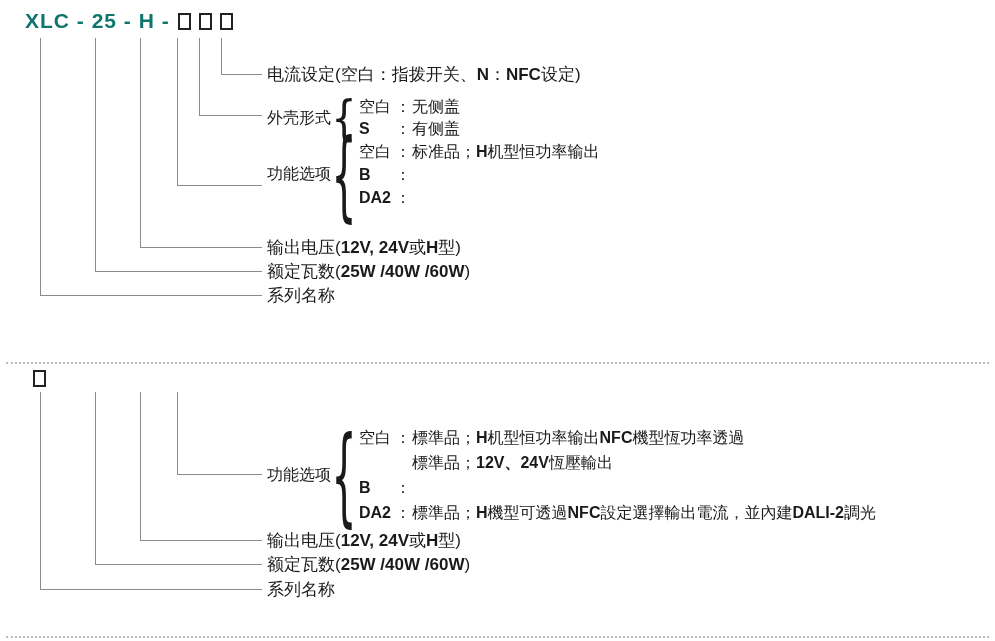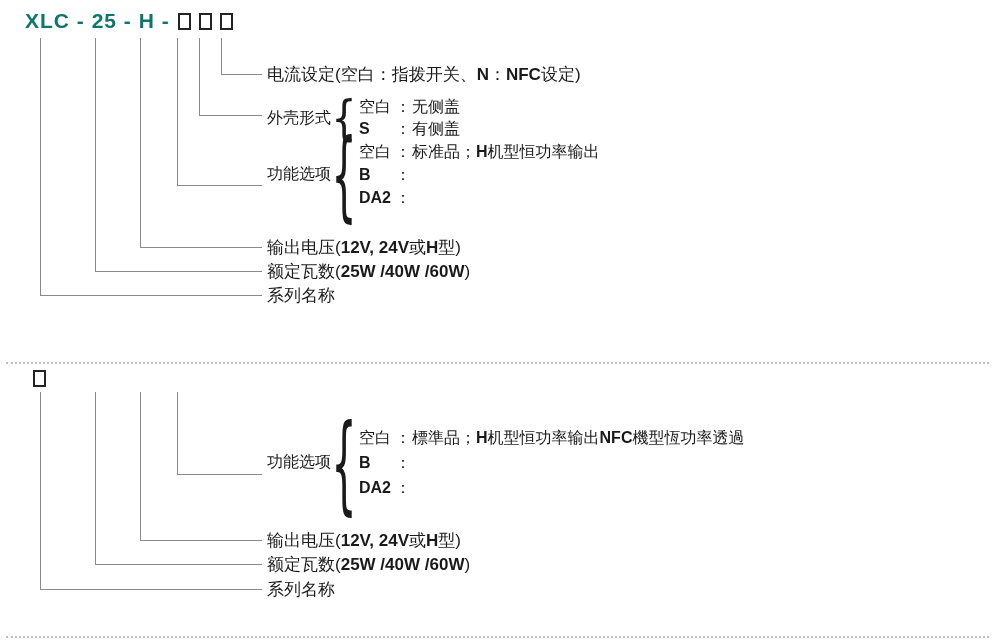--- a/index.html
+++ b/index.html
@@ -114,26 +114,32 @@
       <span class="brace s265">
           <span>{</span>
         </span>
       <div class="opts lh25">
         <div class="opt">
             <span class="k"><span>空白</span></span>
             <span class="c">：</span>
             <span class="d"><span>標準品；</span><span class="b">H</span><span>机型恒功率输出</span><span class="b">NFC</span><span>機型恆功率透過</span></span>
           </div>
         <div class="opt">
+            <span class="k"></span>
+            <span class="c"></span>
+            <span class="d"><span>標準品；</span><span class="b">12V、24V</span><span>恆壓輸出</span></span>
+          </div>
+        <div class="opt">
             <span class="k"><span class="b">B</span></span>
             <span class="c">：</span>
           </div>
         <div class="opt">
             <span class="k"><span class="b">DA2</span></span>
             <span class="c">：</span>
+            <span class="d"><span>標準品；</span><span class="b">H</span><span>機型可透過</span><span class="b">NFC</span><span>設定選擇輸出電流，並內建</span><span class="b">DALI-2</span><span>調光</span></span>
           </div>
       </div>
     </div>
 
     <div class="lbl" style="left:267px; top:531px;"><span>输出电压(</span><span class="b">12V, 24V</span><span>或</span><span class="b">H</span><span>型)</span></div>
     <div class="lbl" style="left:267px; top:555px;"><span>额定瓦数(</span><span class="b">25W /40W /60W</span><span>)</span></div>
     <div class="lbl" style="left:267px; top:580px;"><span>系列名称</span></div>
   </section>
 
   <div class="dots" style="top:636px;"></div>

